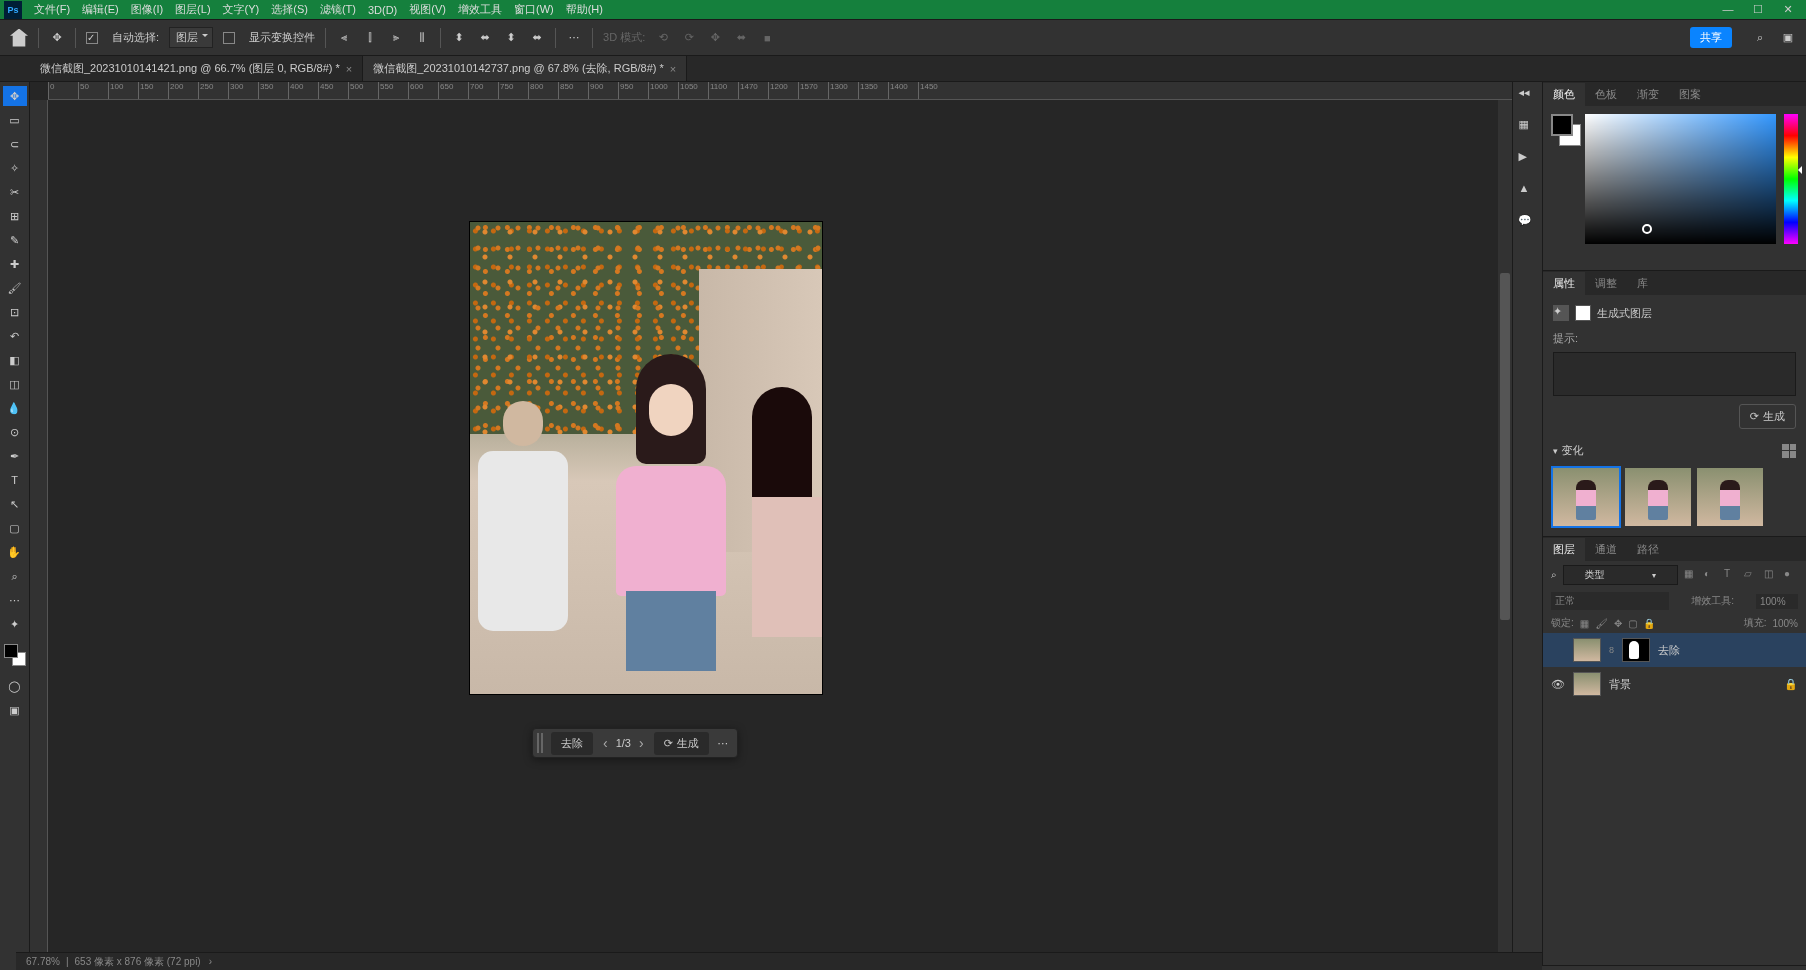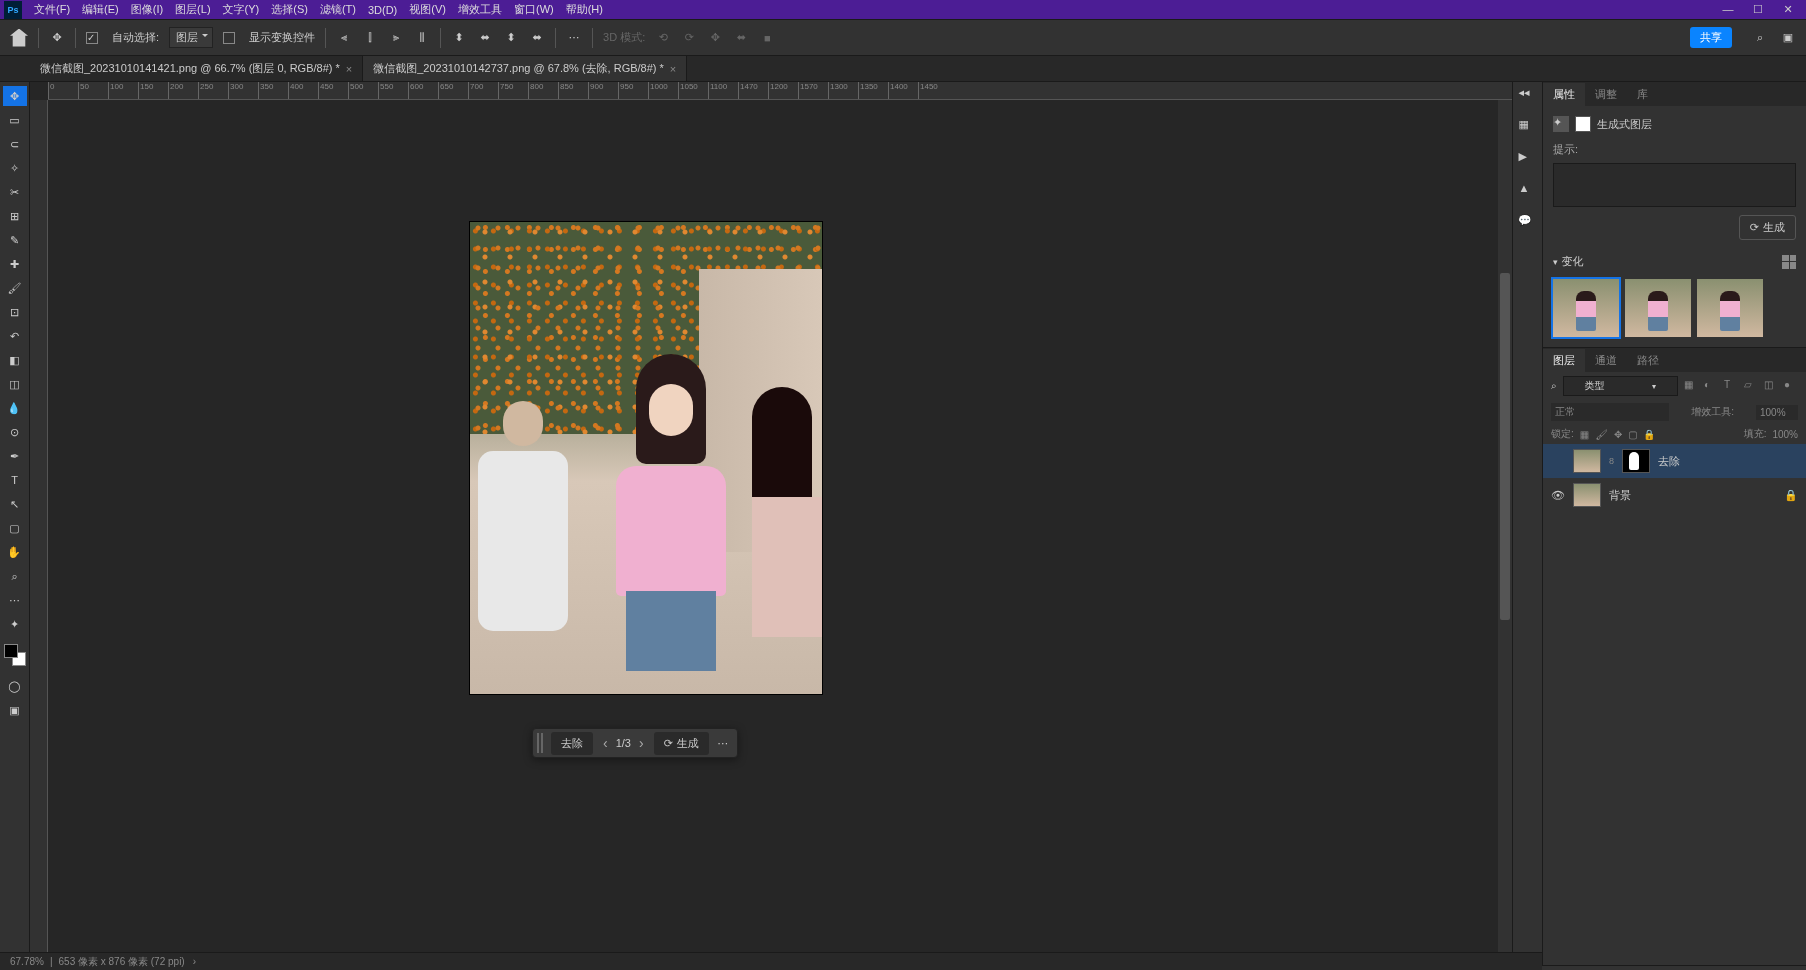--- a/index.html
+++ b/index.html
@@ -1,19 +1,19 @@
 <!DOCTYPE html>
 <html><head>
 <meta charset="utf-8">
 <style>
 * { margin: 0; padding: 0; box-sizing: border-box; font-family: "Microsoft YaHei", sans-serif; }
 body { background: #323232; color: #ccc; font-size: 11px; overflow: hidden; width: 1806px; height: 970px; }
 
 
-.menubar { height: 20px; background: #4c1d95; display: flex; align-items: center; padding: 0 4px; border-bottom: 1px solid #1a1a1a; }
+.menubar { height: 20px; background: #15803d; display: flex; align-items: center; padding: 0 4px; border-bottom: 1px solid #1a1a1a; }
 .menubar .ps-icon { width: 18px; height: 18px; background: #001e36; color: #31a8ff; font-size: 9px; font-weight: bold; display: flex; align-items: center; justify-content: center; margin-right: 6px; }
 .menubar .menu-item { padding: 2px 6px; cursor: pointer; color: #ddd; }
 .menubar .window-controls { margin-left: auto; display: flex; gap: 18px; padding-right: 8px; }
 .menubar .window-controls span { width: 12px; text-align: center; cursor: pointer; }
 
 
 .optionsbar { height: 36px; background: #323232; display: flex; align-items: center; padding: 0 10px; gap: 10px; border-bottom: 1px solid #1a1a1a; }
 .optionsbar .home-icon { width: 18px; height: 18px; background: #ccc; clip-path: polygon(50% 0, 100% 40%, 85% 40%, 85% 100%, 15% 100%, 15% 40%, 0 40%); }
 .optionsbar .sep { width: 1px; height: 20px; background: #555; }
 .optionsbar .opt-icon { width: 16px; height: 16px; display: inline-flex; align-items: center; justify-content: center; color: #ccc; }
@@ -124,21 +124,21 @@
 .layer { display: flex; align-items: center; padding: 4px 8px; gap: 8px; height: 34px; }
 .layer.active { background: #1473e640; }
 .layer .vis { width: 14px; cursor: pointer; }
 .layer .thumb { width: 28px; height: 24px; background: linear-gradient(#8a9070, #d0b8a0); border: 1px solid #555; }
 .layer .mask-thumb { width: 28px; height: 24px; background: #000; border: 1px solid #555; position: relative; }
 .layer .mask-thumb::after { content: ""; position: absolute; left: 6px; top: 2px; width: 10px; height: 18px; background: #fff; border-radius: 5px 5px 2px 2px; }
 .layer .lname { flex: 1; font-size: 11px; }
 .layer .lock { color: #888; }
 
 
-.statusbar { height: 18px; background: #282828; display: flex; align-items: center; padding: 0 10px; font-size: 10px; color: #888; position: absolute; bottom: 0; left: 0; right: 264px; border-top: 1px solid #1a1a1a; }
+.statusbar { height: 18px; background: #282828; display: flex; align-items: center; padding: 0 10px; font-size: 10px; color: #888; position: absolute; bottom: 0; left: 16px; right: 264px; border-top: 1px solid #1a1a1a; }
 .statusbar .chev { margin-left: 8px; }
 
 .scrollbar-v { position: absolute; right: 0; top: 18px; bottom: 0; width: 14px; background: #323232; }
 .scrollbar-v .thumb { position: absolute; top: 20%; height: 40%; left: 2px; right: 2px; background: #555; border-radius: 2px; }
 </style>
 </head>
 <body>
 
 <div class="menubar">
   <div class="ps-icon">Ps</div>
@@ -321,20 +321,40 @@
   <div class="panel-strip">
     <div class="strip-icon">◂◂</div>
     <div class="strip-icon">▦</div>
     <div class="strip-icon">▶</div>
     <div class="strip-icon">▲</div>
     <div class="strip-icon">💬</div>
   </div>
 
   <div class="right-panels">
 
+    <div class="panel">
+      <div class="panel-tabs">
+        <div class="ptab active">颜色</div>
+        <div class="ptab">色板</div>
+        <div class="ptab">渐变</div>
+        <div class="ptab">图案</div>
+      </div>
+      <div class="color-panel">
+        <div class="color-swatches">
+          <div class="cs-fg"></div>
+          <div class="cs-bg"></div>
+        </div>
+        <div class="color-field">
+          <div class="marker"></div>
+        </div>
+        <div class="hue-strip">
+          <div class="hmarker"></div>
+        </div>
+      </div>
+    </div>
 
     <div class="panel">
       <div class="panel-tabs">
         <div class="ptab active">属性</div>
         <div class="ptab">调整</div>
         <div class="ptab">库</div>
       </div>
       <div class="props-panel">
         <div class="props-header">
           <span class="picon">✦</span>

